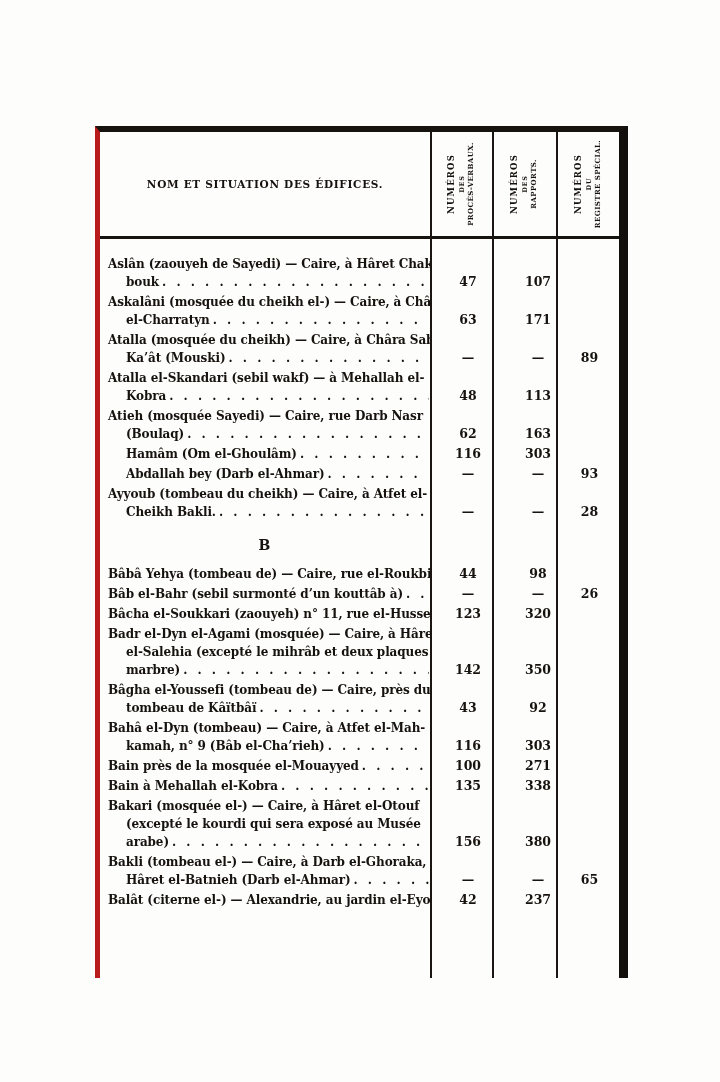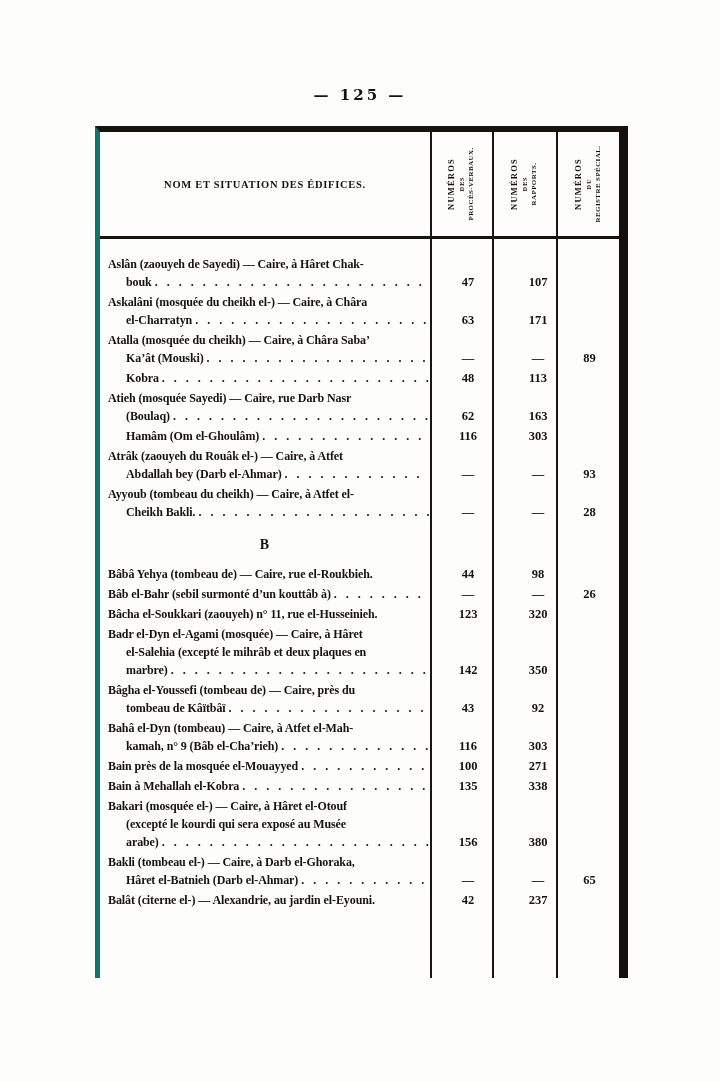--- a/index.html
+++ b/index.html
@@ -12,23 +12,22 @@
   }
   .page-number {
     position:absolute; top:86px; left:0; width:720px;
     text-align:center; font-weight:bold; font-size:15px; letter-spacing:3px;
   }
   
   .reg-table {
     position:absolute; left:95px; top:126px; width:533px; height:852px;
     box-sizing:border-box;
     border-top:6px solid #17130f;
-    border-left:5px solid #0f766e;
+    border-left:5px solid #b91c1c;
     border-right:9px solid #120f0c;
-    font-family:Liberation Serif, serif;
   }
   .vrule { position:absolute; top:0; bottom:0; width:2px; background:#1a1510; }
   .v1 { left:330px; } .v2 { left:392px; } .v3 { left:456px; }
   
   .thead { display:flex; height:104px; border-bottom:3px solid #17130f; }
   .h-name {
     width:330px; display:flex; align-items:center; justify-content:center;
     font-size:10.5px; font-weight:bold; letter-spacing:0.7px; text-align:center;
   }
   .h-rot { position:relative; }
@@ -66,21 +65,20 @@
   .section-head {
     width:330px; text-align:center; font-size:14px; font-weight:bold;
     margin:16px 0 12px 0; letter-spacing:1px;
   }
 </style>
 </head>
 <body>
 
 <div class="page">
 
-  <div class="page-number">— 125 —</div>
 
   <div class="reg-table">
 
     <div class="vrule v1"></div>
     <div class="vrule v2"></div>
     <div class="vrule v3"></div>
 
     <div class="thead">
       <div class="h-name">NOM ET SITUATION DES ÉDIFICES.</div>
       <div class="h-rot hc1">
@@ -144,20 +142,23 @@
               <span class="txt">Ka’ât (Mouski)</span>
               <span class="dotfill">. . . . . . . . . . . . . . . . . . . . . . . . . . . . . . . . . . . . . . . . . . . . . . . . . . . . . . . . . . . .</span>
             </div>
           </div>
           <div class="num nc1">—</div>
           <div class="num nc2">—</div>
           <div class="num nc3">89</div>
         </div>
         <div class="row">
           <div class="name-cell">
+            <div class="nline">
+              <span class="txt">Atalla el-Skandari (sebil wakf) — à Mehallah el-</span>
+            </div>
             <div class="nline cont">
               <span class="txt">Kobra</span>
               <span class="dotfill">. . . . . . . . . . . . . . . . . . . . . . . . . . . . . . . . . . . . . . . . . . . . . . . . . . . . . . . . . . . .</span>
             </div>
           </div>
           <div class="num nc1">48</div>
           <div class="num nc2">113</div>
           <div class="num nc3"></div>
         </div>
         <div class="row">
@@ -180,23 +181,20 @@
               <span class="txt">Hamâm (Om el-Ghoulâm)</span>
               <span class="dotfill">. . . . . . . . . . . . . . . . . . . . . . . . . . . . . . . . . . . . . . . . . . . . . . . . . . . . . . . . . . . .</span>
             </div>
           </div>
           <div class="num nc1">116</div>
           <div class="num nc2">303</div>
           <div class="num nc3"></div>
         </div>
         <div class="row">
           <div class="name-cell">
-            <div class="nline">
-              <span class="txt">Atrâk (zaouyeh du Rouâk el-) — Caire, à Atfet</span>
-            </div>
             <div class="nline cont">
               <span class="txt">Abdallah bey (Darb el-Ahmar)</span>
               <span class="dotfill">. . . . . . . . . . . . . . . . . . . . . . . . . . . . . . . . . . . . . . . . . . . . . . . . . . . . . . . . . . . .</span>
             </div>
           </div>
           <div class="num nc1">—</div>
           <div class="num nc2">—</div>
           <div class="num nc3">93</div>
         </div>
         <div class="row">

